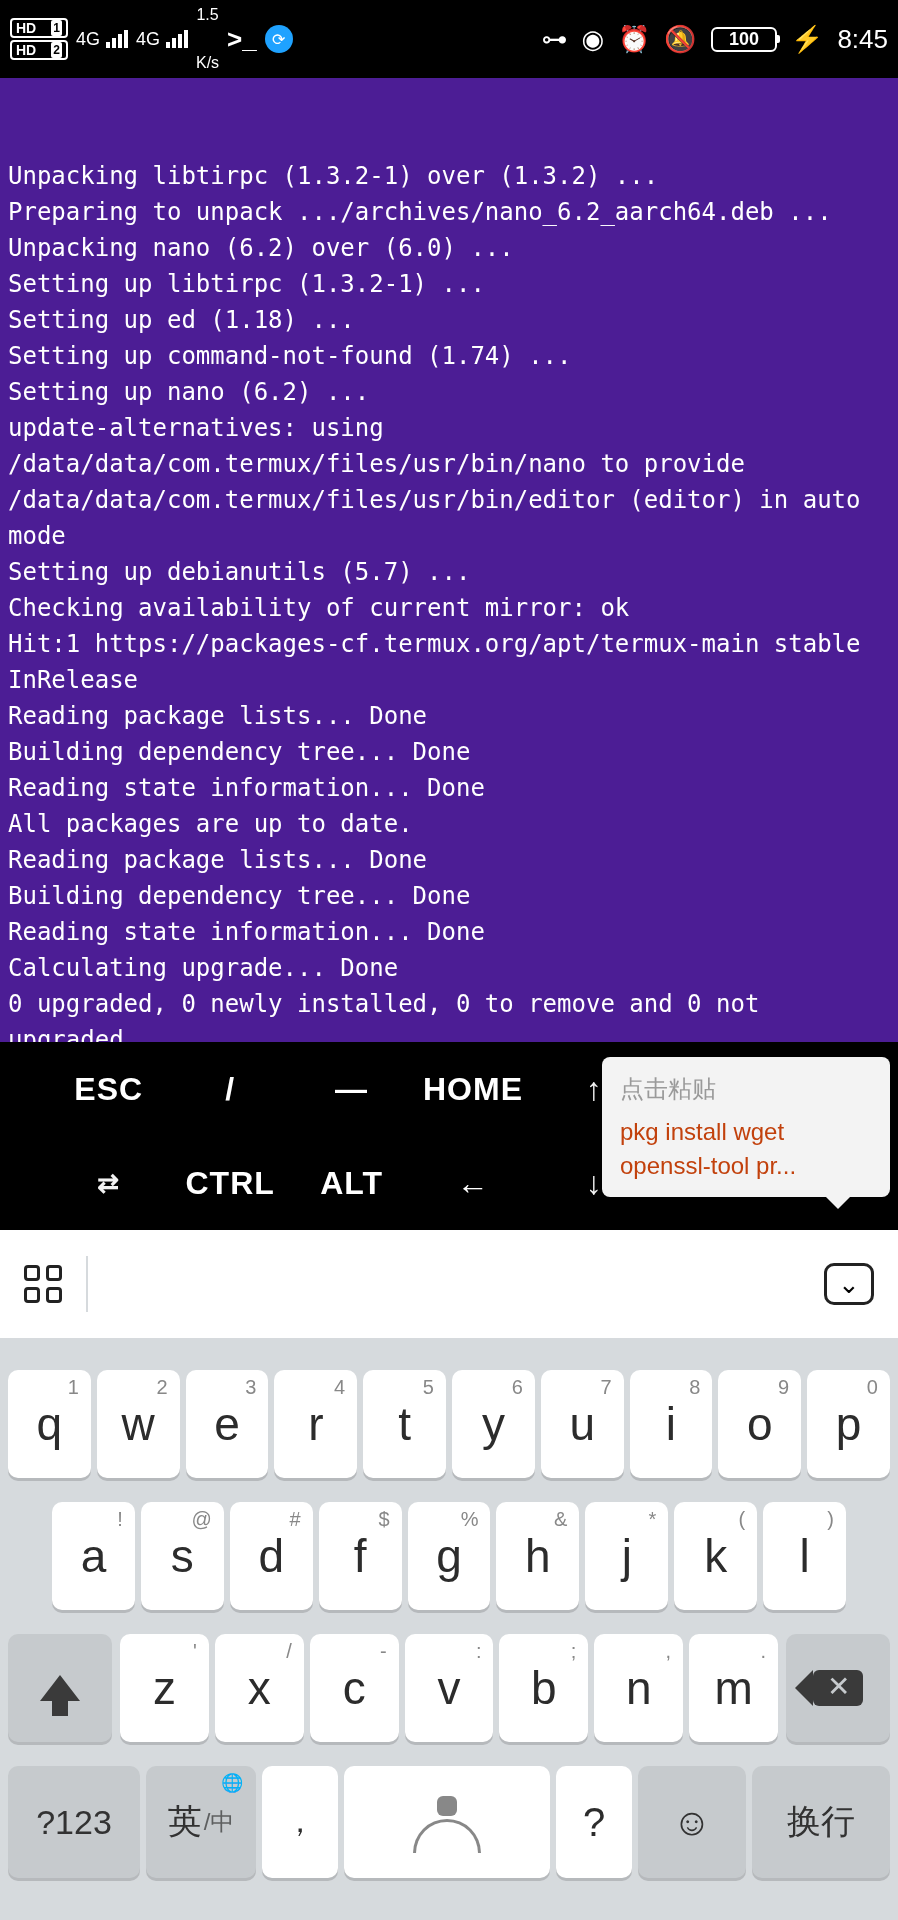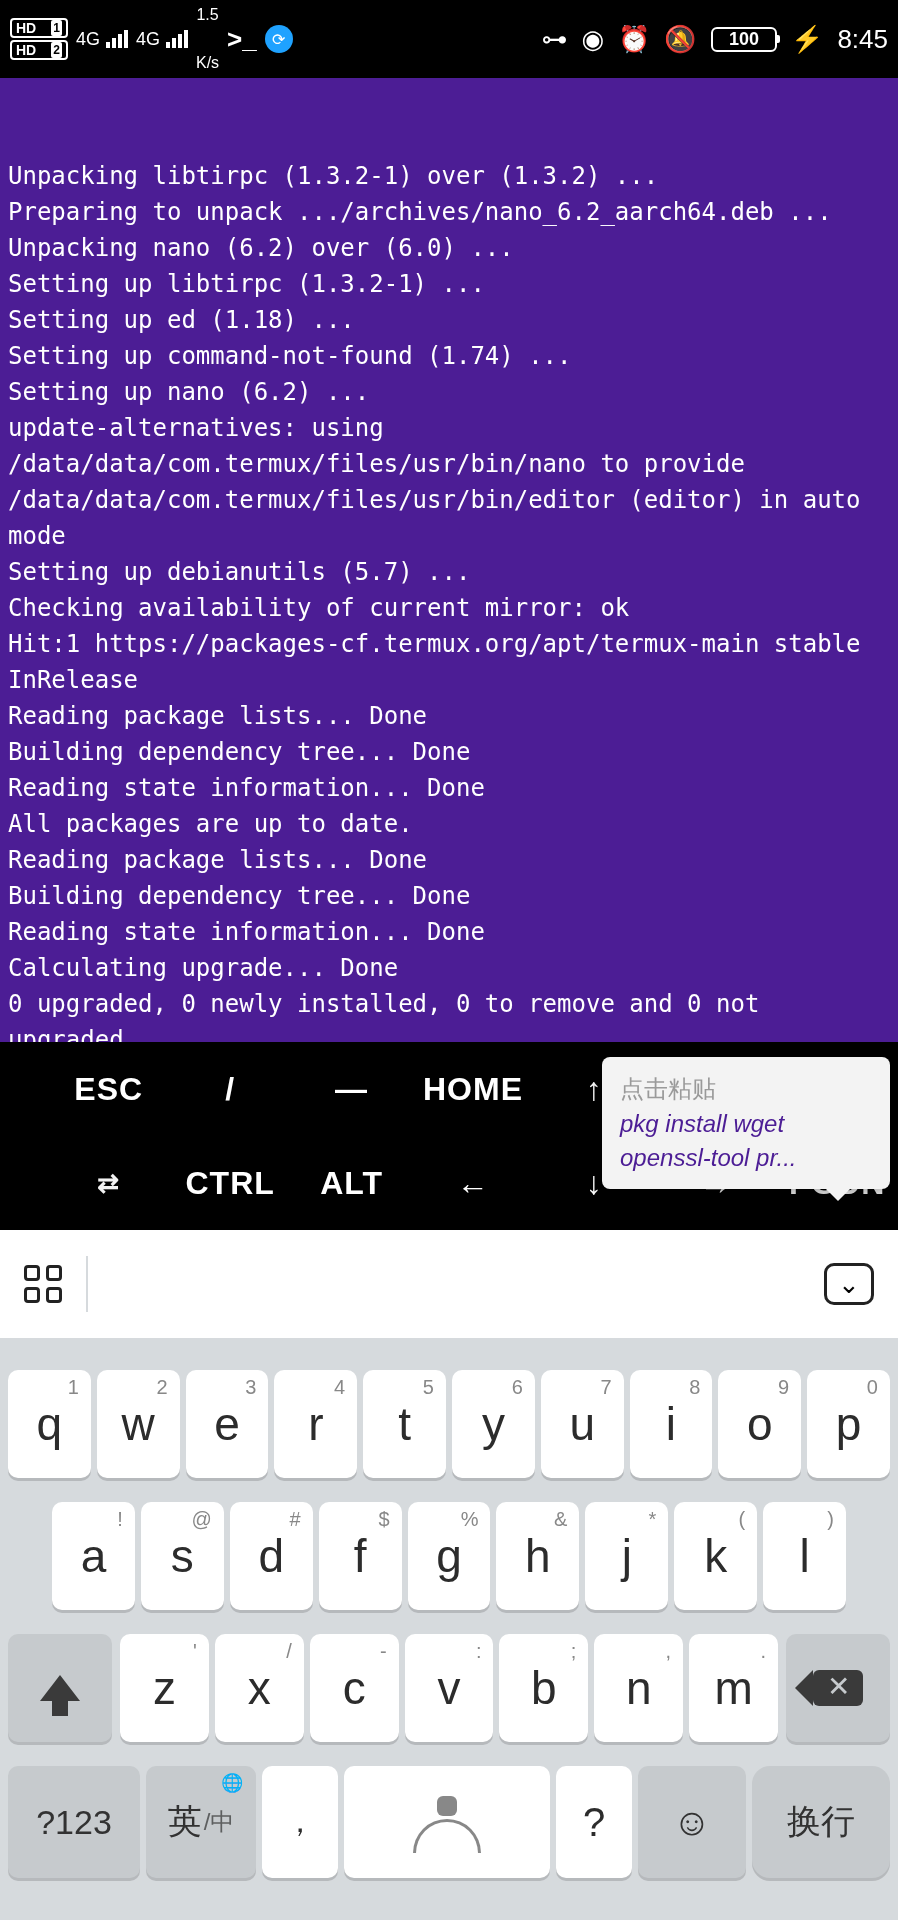--- a/index.html
+++ b/index.html
@@ -78,22 +78,22 @@
     padding: 20px 0; letter-spacing: 1px;
   }
   .swap-icon { font-size: 26px; opacity: .95; }
 
   .paste-popup {
     position:absolute; right: 8px; top: 15px;
     width: 288px; background:#f3f3f3; color:#3b3b3b;
     border-radius: 8px; padding: 16px 18px 14px;
     box-shadow: 0 4px 16px rgba(0,0,0,.4); font-size: 24px;
   }
-  .paste-popup .hint { color:#9a9a9a; font-size: 24px; margin-bottom: 2px; font-family: Liberation Mono, monospace; }
-  .paste-popup .snippet { color:#4c1d95; line-height: 34px; font-style: italic; }
+  .paste-popup .hint { color:#9a9a9a; font-size: 24px; margin-bottom: 10px; font-family: Liberation Mono, monospace; }
+  .paste-popup .snippet { color:#c2410c; line-height: 34px; }
   .paste-popup::after{
     content:""; position:absolute; bottom:-12px; right:40px;
     border-left:12px solid transparent; border-right:12px solid transparent;
     border-top:12px solid #f3f3f3;
   }
 
   
   .kb {
     height: 690px; background:#d6dadd; display:flex; flex-direction:column;
   }
@@ -129,21 +129,21 @@
   }
   .shift-key, .back-key { flex: 0 0 104px; }
   .bottom-row .key { height: 112px; }
   .key.num-key { flex:0 0 132px; font-size:34px; }
   .key.lang-key { flex:0 0 110px; font-size:34px; position:relative; }
   .lang-key .globe { position:absolute; top:6px; right:12px; font-size:18px; }
   .key.dot-key { flex:0 0 76px; font-size:30px; }
   .key.space-key { flex:1; }
   .key.q-key { flex:0 0 76px; font-size:40px; }
   .key.emoji-key { flex:0 0 108px; font-size:38px; }
-  .key.enter-key { flex:0 0 138px; font-size:34px;border-radius:18px; }
+  .key.enter-key { flex:0 0 138px; font-size:34px; }
   .mic-arc {
     width:68px; height:34px; border:3px solid #888; border-bottom:none;
     border-radius:68px 68px 0 0; position:relative; top:14px;
   }
   .mic-dot { width:20px; height:20px; border-radius:6px; background:#888; position:absolute; top:-26px; left:50%; transform:translateX(-50%); }
   .shift-icon {
     width: 0; height: 0; border-left: 20px solid transparent;
     border-right: 20px solid transparent; border-bottom: 26px solid #3a3a3a;
     position: relative;
   }

